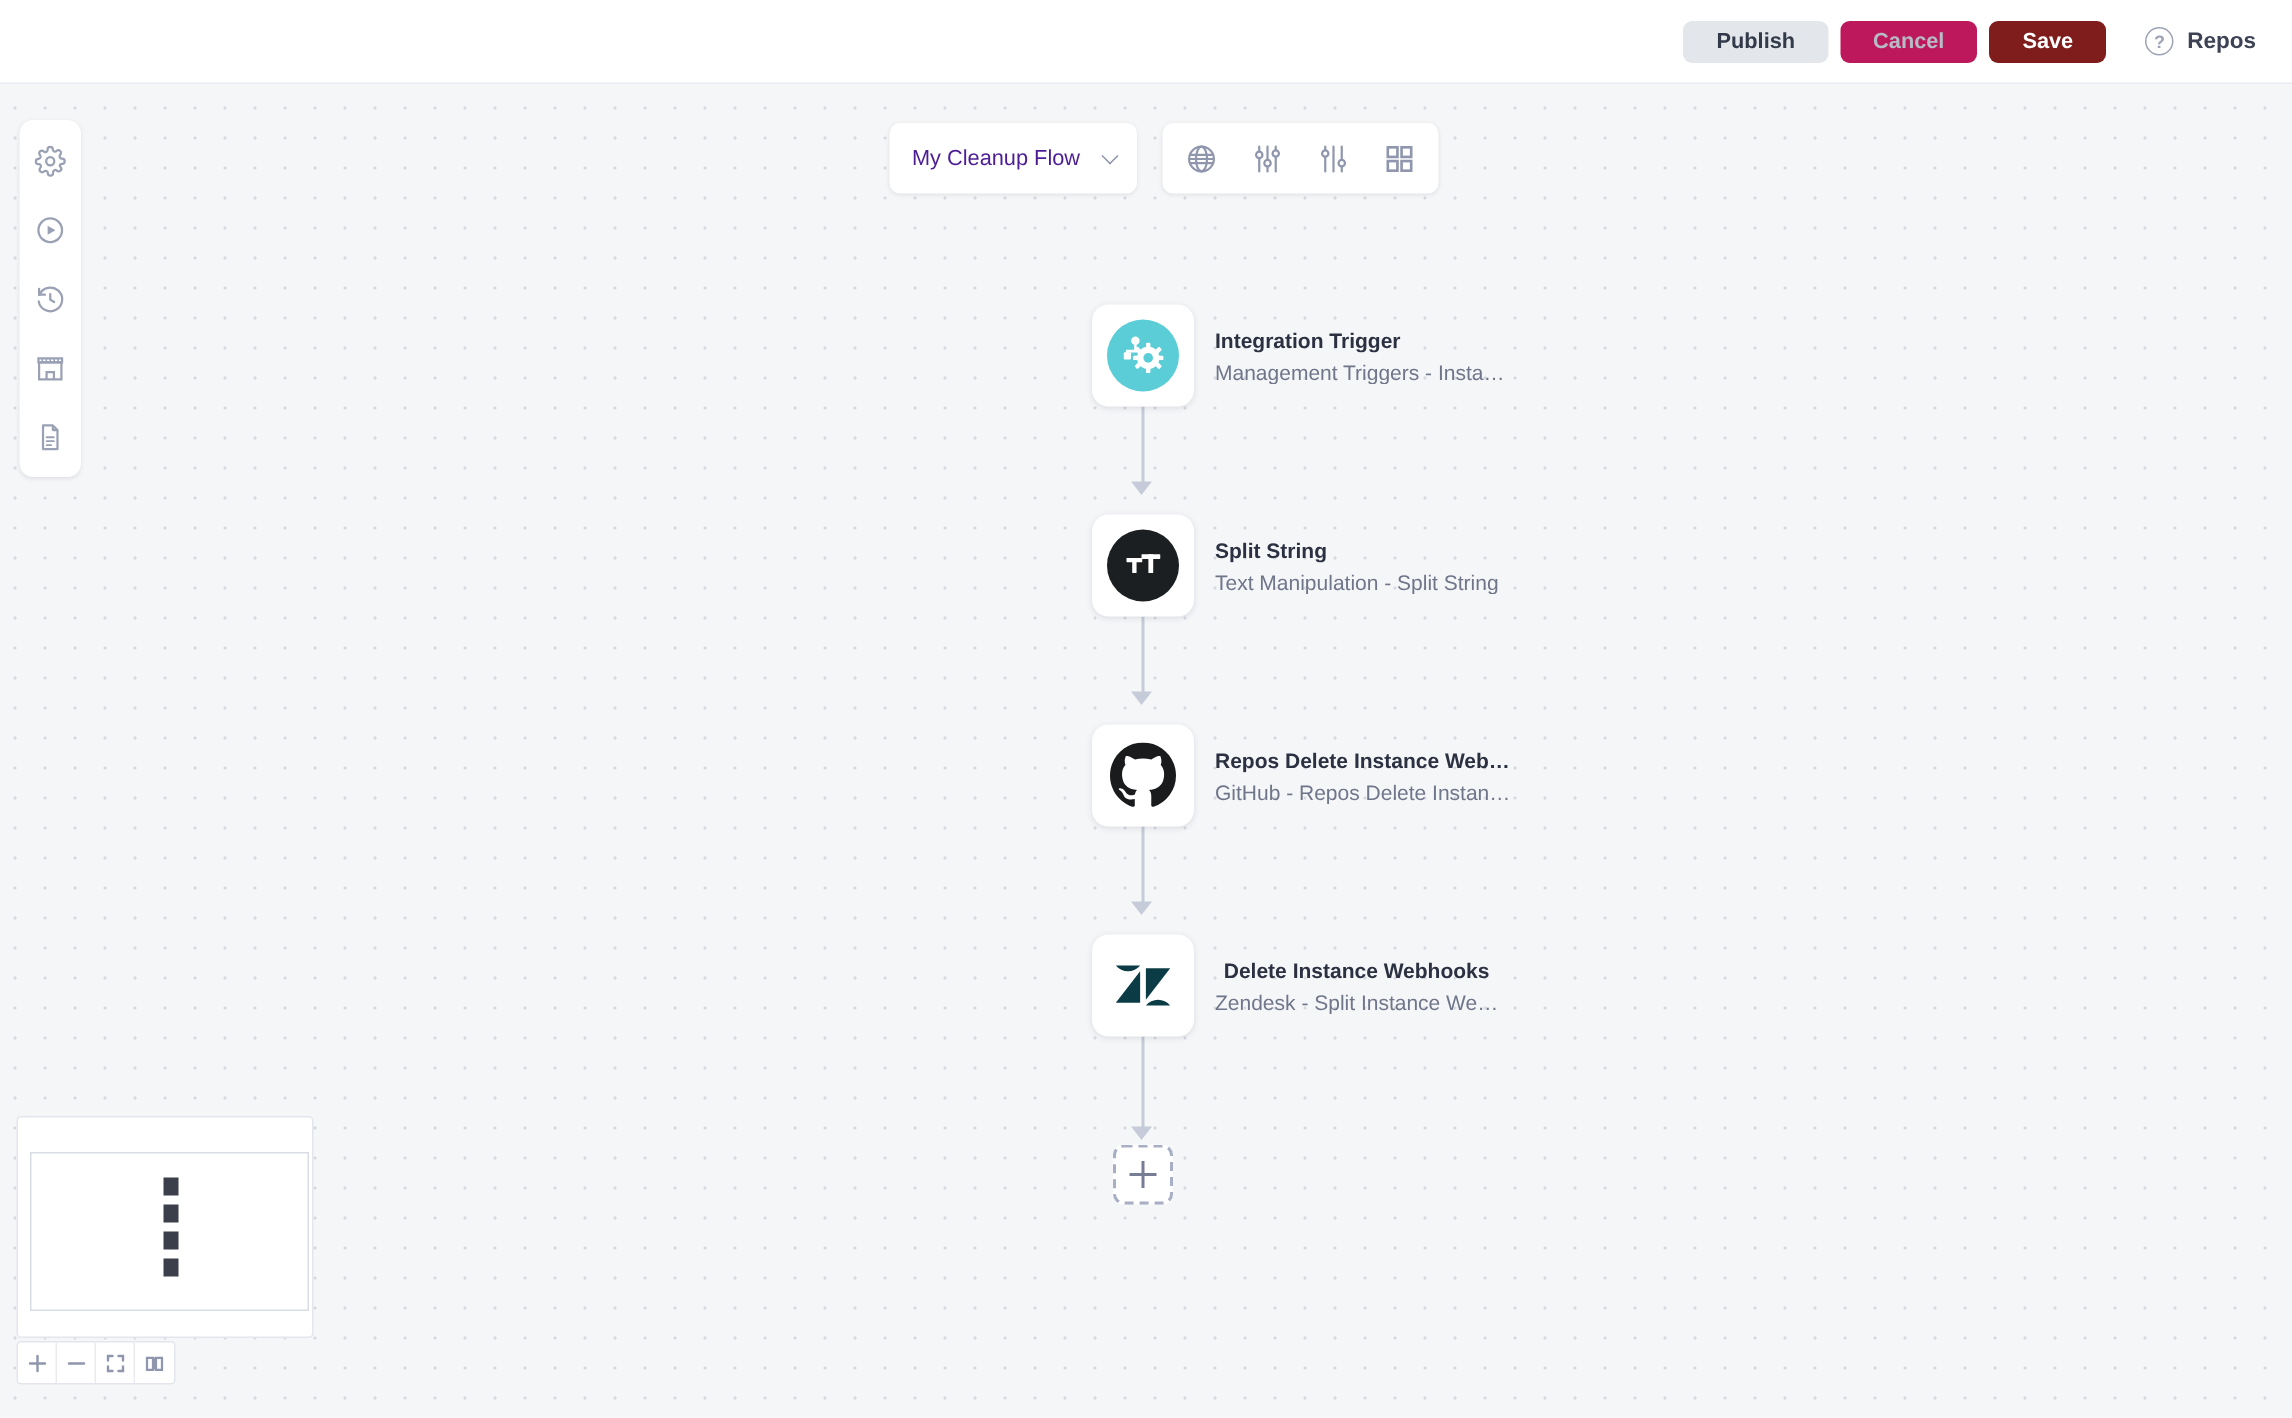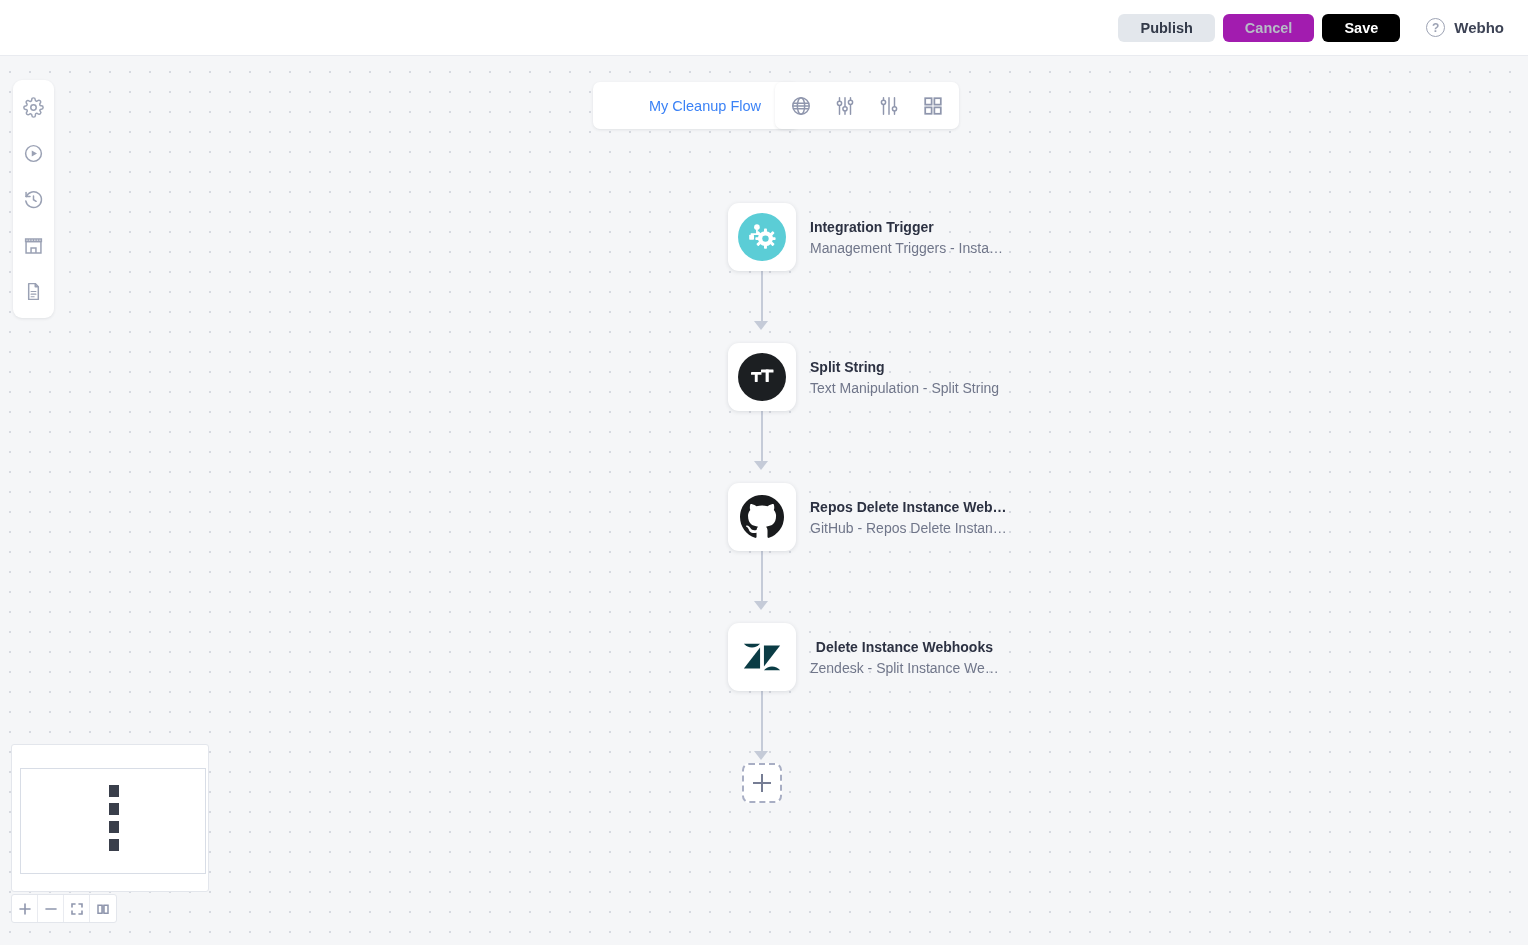--- a/index.html
+++ b/index.html
@@ -51,22 +51,22 @@
   #header-right {
     margin-left: auto; display: flex; align-items: center;
     padding-right: 24px; gap: 2px;
   }
   .hbtn {
     height: 28px; border-radius: 6px; border: none;
     font-size: 14.5px; font-family: inherit; cursor: pointer;
     padding: 0 22px; font-weight: bold;
   }
   .hbtn-publish { background: #e3e7ec; color: #333a49; }
-  .hbtn-cancel  { background: #a21caf; color: #b6bbc6; margin-left: 6px; }
-  .hbtn-save    { background: #000000; color: #ffffff; margin-left: 6px; }
+  .hbtn-cancel  { background: #be185d; color: #b6bbc6; margin-left: 6px; }
+  .hbtn-save    { background: #7f1d1d; color: #ffffff; margin-left: 6px; }
   .help-btn {
     display: flex; align-items: center; gap: 9px;
     margin-left: 24px; cursor: pointer;
     font-size: 15px; font-weight: bold; color: #3d4355;
   }
   .qmark {
     width: 19px; height: 19px; border-radius: 50%;
     border: 1.6px solid #9da3b4; color: #9da3b4;
     font-size: 12px; font-weight: bold;
     display: flex; align-items: center; justify-content: center;
@@ -100,21 +100,21 @@
 
   
   #flow-select {
     position: absolute; left: 593px; top: 26px;
     height: 47px; min-width: 162px;
     background: #ffffff; border-radius: 7px;
     box-shadow: 0 1px 3px rgba(40,45,60,.10);
     display: flex; align-items: center; justify-content: space-between;
     padding: 0 14px 0 15px; cursor: pointer;
   }
-  #flow-select .fs-label { font-size: 14.5px; color: #3b82f6; margin-left: 41px; }
+  #flow-select .fs-label { font-size: 14.5px; color: #4c1d95; }
   .chev-down {
     width: 8px; height: 8px; margin-left: 16px; margin-top:-4px;
     border-right: 1.7px solid #8d94a8;
     border-bottom: 1.7px solid #8d94a8;
     transform: rotate(45deg);
   }
   #view-toolbar {
     position: absolute; left: 775px; top: 26px;
     height: 47px;
     background: #ffffff; border-radius: 7px;
@@ -205,21 +205,21 @@
 </head>
 <body>
 
 <div id="header">
   <div id="header-right">
     <button class="hbtn hbtn-publish">Publish</button>
     <button class="hbtn hbtn-cancel">Cancel</button>
     <button class="hbtn hbtn-save">Save</button>
     <div class="help-btn">
       <span class="qmark">?</span>
-      <span>Webho</span>
+      <span>Repos</span>
     </div>
   </div>
 </div>
 
 <div id="canvas">
 
   <div id="tool-rail">
     <div class="rail-item">
       <svg width="21" height="21" viewBox="0 0 24 24" fill="none" stroke="#9aa1b4" stroke-width="1.7">
         <circle cx="12" cy="12" r="3.1"></circle>

